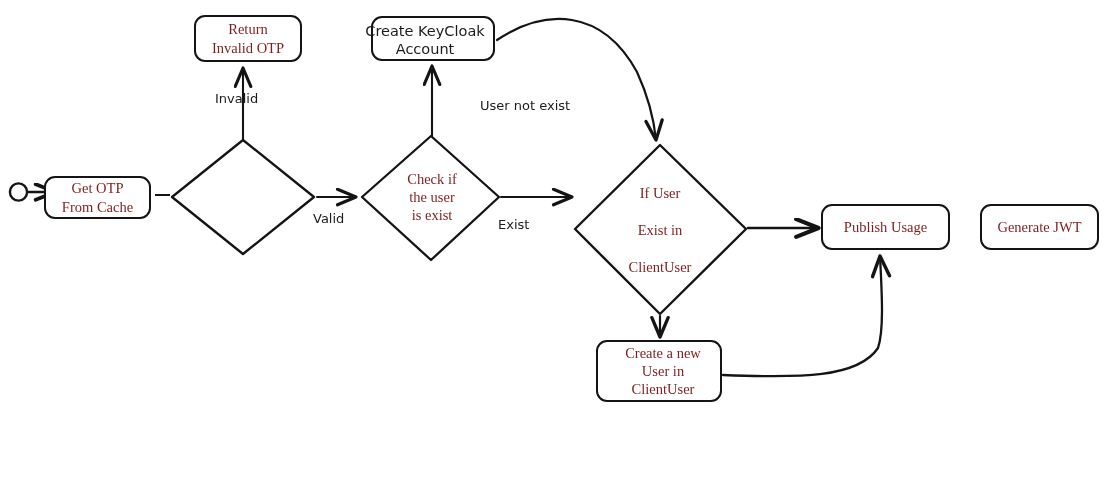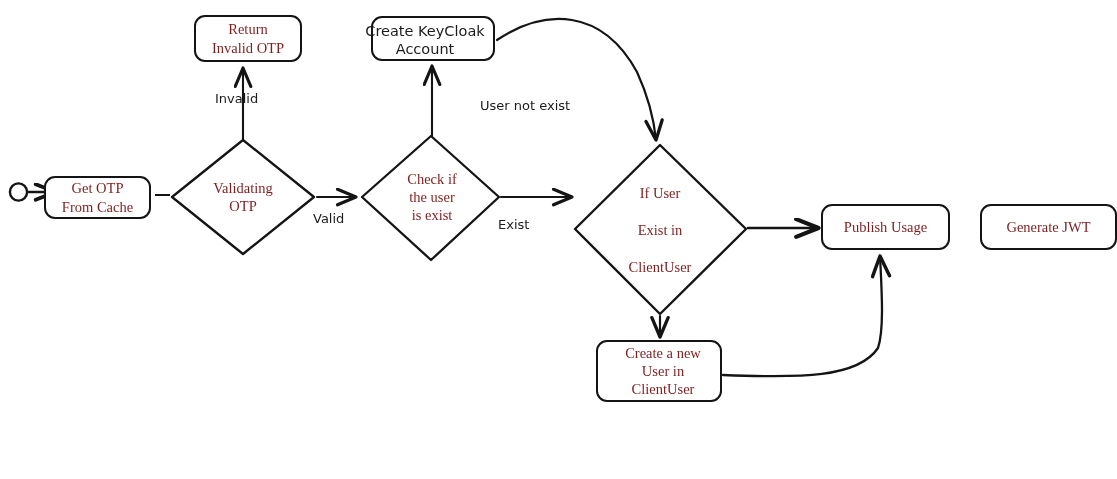--- a/index.html
+++ b/index.html
@@ -105,24 +105,20 @@
 
     <path d="M723,375 C800,378 858,378 878,348 C884,330 882,295 880,256" fill="none" stroke="#141414" stroke-width="2.3" stroke-linecap="round" marker-end="url(#arrowOpenThin)"></path>
 
     <path d="M243,140 L314,197 L243,254 L172,197 Z" fill="#ffffff" stroke="#141414" stroke-width="2.3" stroke-linejoin="round"></path>
 
     <path d="M431,136 L499,197 L431,260 L362,197 Z" fill="#ffffff" stroke="#141414" stroke-width="2.3" stroke-linejoin="round"></path>
 
     <path d="M660,145 L746,229 L660,314 L575,229 Z" fill="#ffffff" stroke="#141414" stroke-width="2.4" stroke-linejoin="round"></path>
   </svg>
 
-  <div class="node node-diamond" style="left:183px; top:165px; width:120px; height:64px; flex-direction:column;">
-    <span class="dm-label">Validating</span>
-    <span class="dm-label">OTP</span>
-  </div>
 
   <div class="node node-diamond" style="left:376px; top:159px; width:112px; height:76px; flex-direction:column;">
     <span class="dm-label">Check if</span>
     <span class="dm-label">the user</span>
     <span class="dm-label">is exist</span>
   </div>
 
   <div class="node node-diamond" style="left:598px; top:192px; width:124px; height:76px; flex-direction:column;gap:19px;">
     <span class="dm-label">If User</span>
     <span class="dm-label">Exist in</span>
@@ -148,21 +144,21 @@
   <div class="node node-box" style="left:596px; top:340px; width:126px; height:62px; flex-direction:column;padding-left:8px;">
     <span>Create a new</span>
     <span>User in</span>
     <span>ClientUser</span>
   </div>
 
   <div class="node node-box" style="left:821px; top:204px; width:129px; height:46px;">
     <span>Publish Usage</span>
   </div>
 
-  <div class="node node-box" style="left:980px; top:204px; width:137px; height:46px;">
+  <div class="node node-box" style="left:980px; top:204px; width:119px; height:46px;">
     <span>Generate JWT</span>
   </div>
 
   <div class="edge-label" style="left:215px; top:91px;">Invalid</div>
 
   <div class="edge-label" style="left:313px; top:211px;">Valid</div>
 
   <div class="edge-label" style="left:444px; top:98px;margin-left:36px;">User not exist</div>
 
   <div class="edge-label" style="left:498px; top:217px;">Exist</div>

